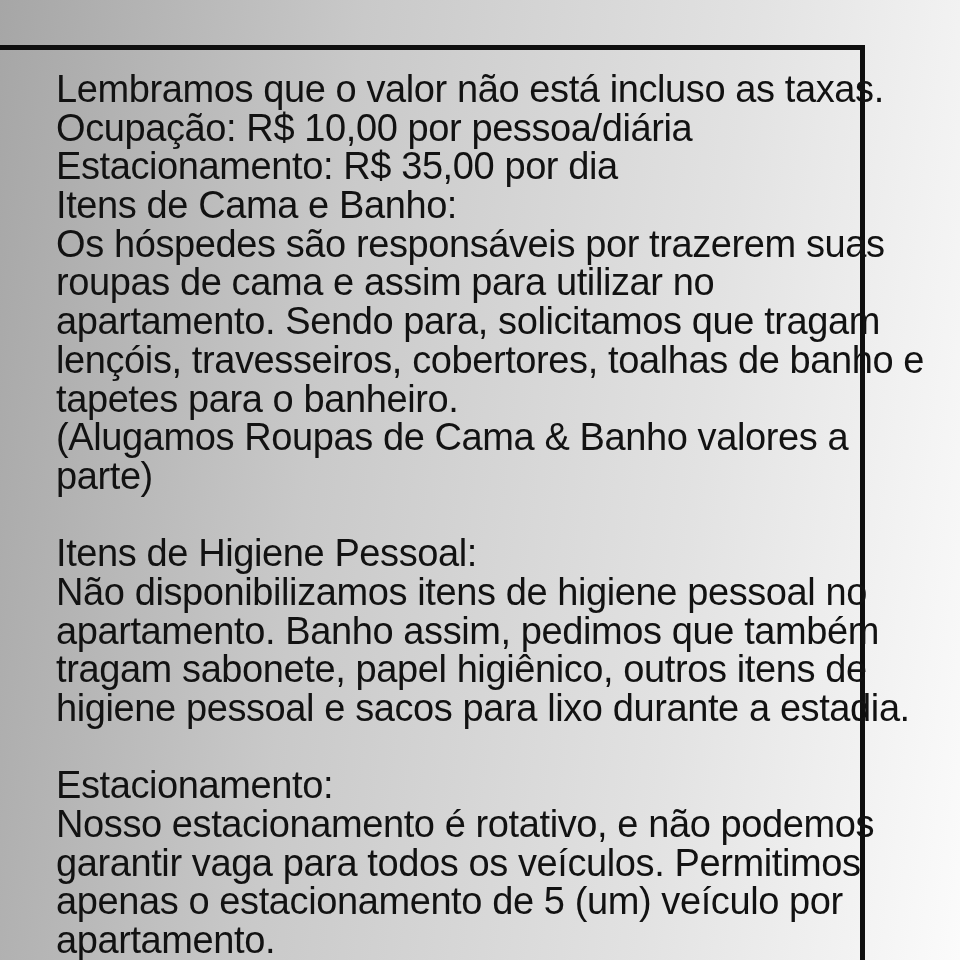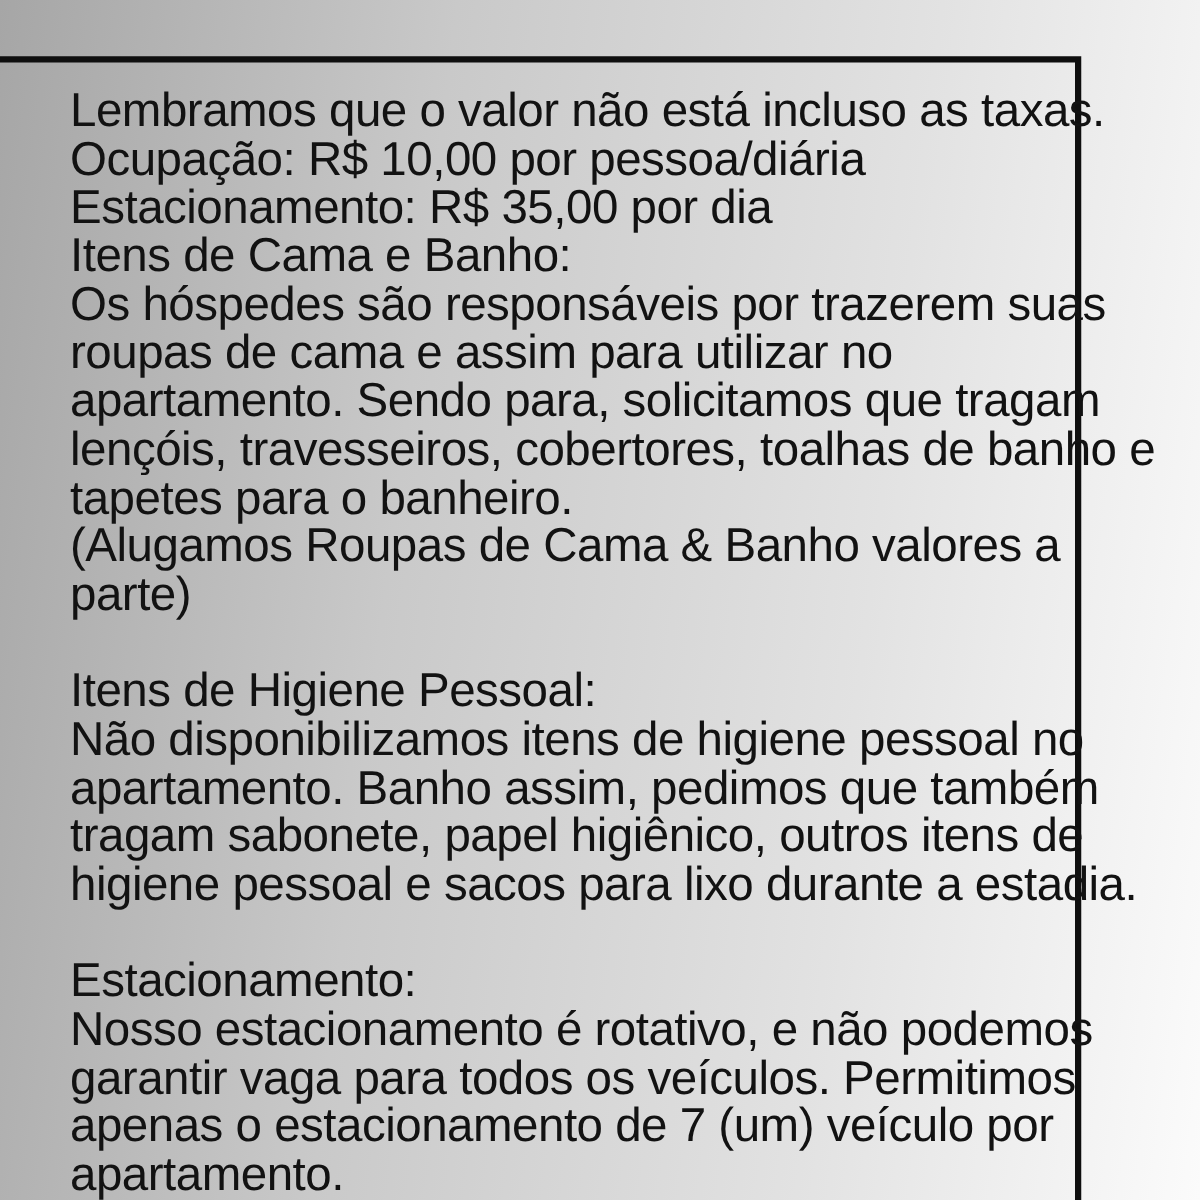--- a/index.html
+++ b/index.html
@@ -61,15 +61,15 @@
   <div class="line"></div>
   <div class="line">Itens de Higiene Pessoal:</div>
   <div class="line">Não disponibilizamos itens de higiene pessoal no</div>
   <div class="line">apartamento. Banho assim, pedimos que também</div>
   <div class="line">tragam sabonete, papel higiênico, outros itens de</div>
   <div class="line">higiene pessoal e sacos para lixo durante a estadia.</div>
   <div class="line"></div>
   <div class="line">Estacionamento:</div>
   <div class="line">Nosso estacionamento é rotativo, e não podemos</div>
   <div class="line">garantir vaga para todos os veículos. Permitimos</div>
-  <div class="line">apenas o estacionamento de 7 (um) veículo por</div>
+  <div class="line">apenas o estacionamento de 5 (um) veículo por</div>
   <div class="line">apartamento.</div>
 </div>
 
 </body></html>

